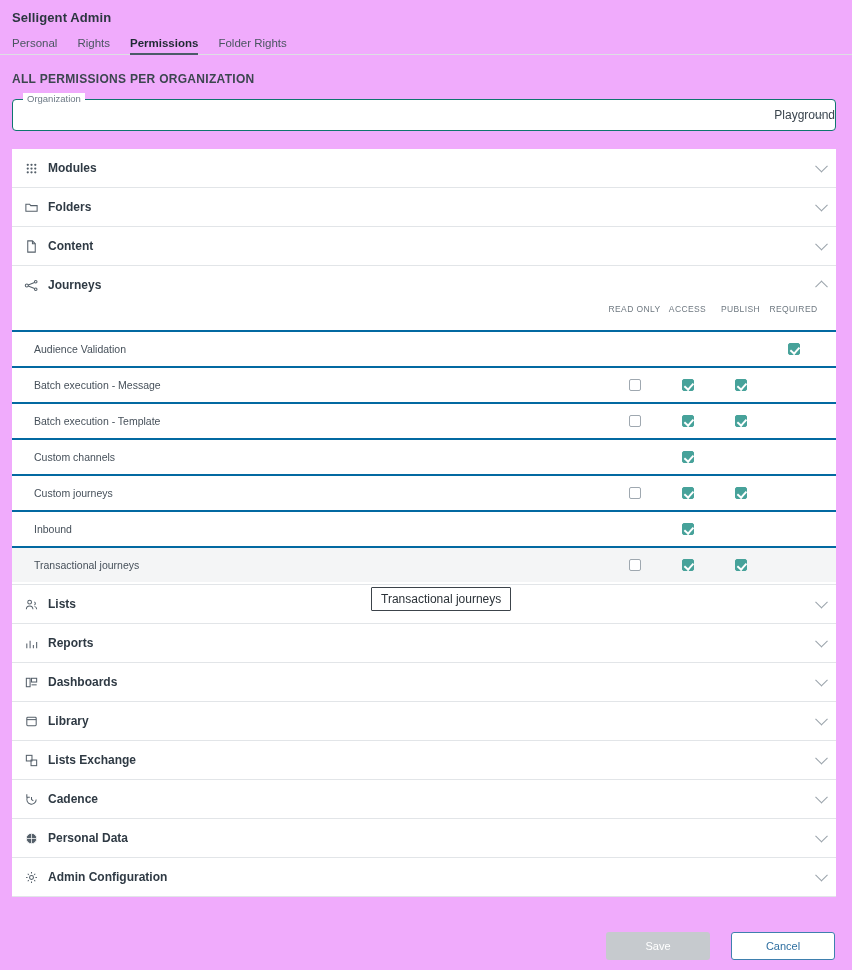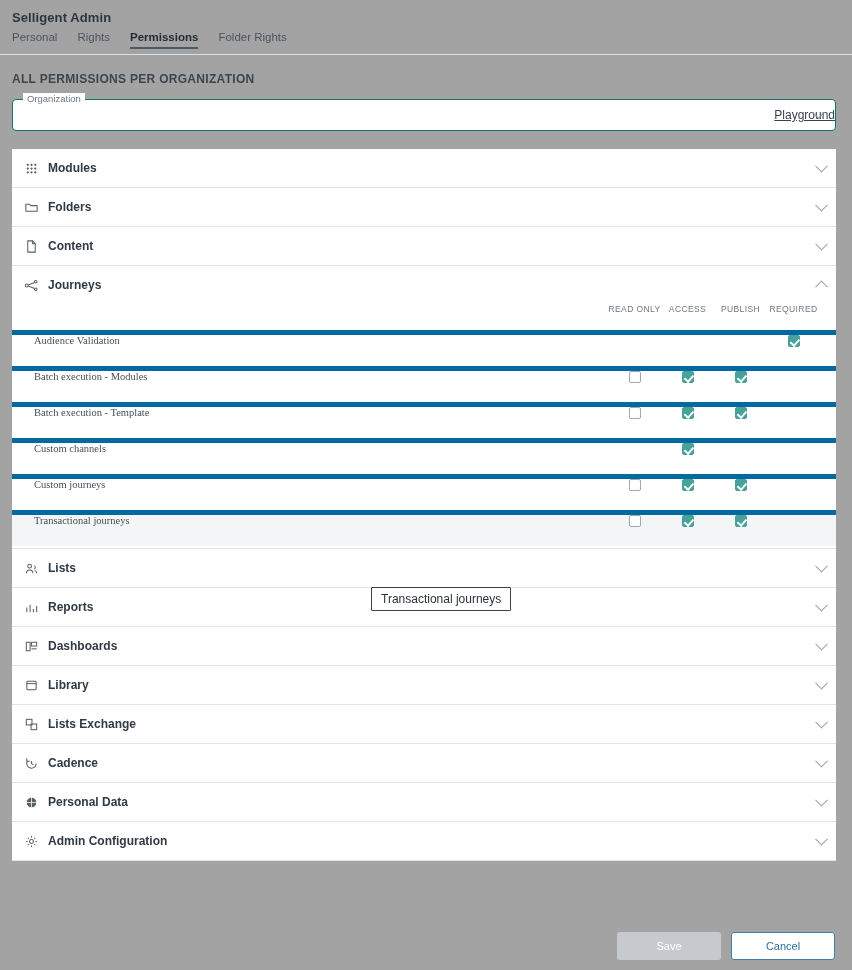--- a/index.html
+++ b/index.html
@@ -8,34 +8,34 @@
     width: 852px; height: 970px;
     background: #ffffff;
     font-family: "Liberation Sans", sans-serif;
     color: #333b44;
     overflow: hidden;
   }
   .app {
     position: relative;
     width: 852px;
     height: 970px;
-    background: #a3a3a3;
+    background: #f0abfc;
   }
 
   
   .app-title {
     font-size: 13px;
     font-weight: bold;
     color: #2c3640;
     padding: 10px 12px 6px 12px;
     letter-spacing: .1px;
   }
   .tabs {
     display: flex;
-    align-items: flex-start;
+    align-items: flex-end;
     gap: 20px;
     padding: 0 12px;
     border-bottom: 1px solid #dcdfe3;
     height: 24px;
   }
   .tab {
     font-size: 11.5px;
     color: #4a5560;
     padding-bottom: 5px;
     cursor: pointer;
@@ -79,21 +79,20 @@
     background: #fff;
     padding: 0 4px;
     font-size: 9.5px;
     color: #6d7a86;
   }
   .org-value {
     font-size: 12px;
     color: #3a444d;
     line-height: 30px;
     padding-left: 11px;
-    text-decoration: underline;
   }
   .org-caret {
     position: absolute;
     right: 12px;
     top: 11px;
     width: 9px; height: 9px;
     border-right: 1.4px solid #8a949d;
     border-bottom: 1.4px solid #8a949d;
     transform: rotate(45deg);
     transform-origin: center;
@@ -146,24 +145,24 @@
   
   .perm-body { padding: 0 0 2px 0; }
   .perm-head-row {
     display: flex;
     height: 26px;
     align-items: flex-start;
     padding-left: 18px;
   }
   .perm-row {
     display: flex;
+    align-items: center;
     height: 36px;
     padding-left: 18px;
-    border-top: 5px solid #0369a1;
-    font-family: Liberation Serif, serif;
+    border-top: 2px solid #0369a1;
   }
   .perm-row.highlight { background: #f4f5f6; }
   .perm-name {
     flex: 1 1 auto;
     font-size: 10.5px;
     color: #46505a;
     padding-left: 4px;
   }
   .perm-col {
     flex: 0 0 53px;
@@ -212,21 +211,21 @@
     white-space: nowrap;
   }
 
   
   .footer {
     position: absolute;
     left: 0; right: 0;
     bottom: 10px;
     display: flex;
     justify-content: flex-end;
-    gap: 10px;
+    gap: 21px;
     padding-right: 17px;
   }
   .btn {
     width: 104px;
     height: 28px;
     border-radius: 3px;
     font-size: 11px;
     display: flex;
     align-items: center;
     justify-content: center;
@@ -339,21 +338,21 @@
         <div class="perm-row">
           <div class="perm-name">Audience Validation</div>
           <div class="perm-col"><span class="cb empty-slot"></span></div>
           <div class="perm-col"><span class="cb empty-slot"></span></div>
           <div class="perm-col"><span class="cb empty-slot"></span></div>
           <div class="perm-col"><span class="cb checked"></span></div>
           <div class="perm-col spacer-right"></div>
         </div>
 
         <div class="perm-row">
-          <div class="perm-name">Batch execution - Modules</div>
+          <div class="perm-name">Batch execution - Message</div>
           <div class="perm-col"><span class="cb"></span></div>
           <div class="perm-col"><span class="cb checked"></span></div>
           <div class="perm-col"><span class="cb checked"></span></div>
           <div class="perm-col"><span class="cb empty-slot"></span></div>
           <div class="perm-col spacer-right"></div>
         </div>
 
         <div class="perm-row">
           <div class="perm-name">Batch execution - Template</div>
           <div class="perm-col"><span class="cb"></span></div>
@@ -374,20 +373,28 @@
 
         <div class="perm-row">
           <div class="perm-name">Custom journeys</div>
           <div class="perm-col"><span class="cb"></span></div>
           <div class="perm-col"><span class="cb checked"></span></div>
           <div class="perm-col"><span class="cb checked"></span></div>
           <div class="perm-col"><span class="cb empty-slot"></span></div>
           <div class="perm-col spacer-right"></div>
         </div>
 
+        <div class="perm-row">
+          <div class="perm-name">Inbound</div>
+          <div class="perm-col"><span class="cb empty-slot"></span></div>
+          <div class="perm-col"><span class="cb checked"></span></div>
+          <div class="perm-col"><span class="cb empty-slot"></span></div>
+          <div class="perm-col"><span class="cb empty-slot"></span></div>
+          <div class="perm-col spacer-right"></div>
+        </div>
 
         <div class="perm-row highlight">
           <div class="perm-name">Transactional journeys</div>
           <div class="perm-col"><span class="cb"></span></div>
           <div class="perm-col"><span class="cb checked"></span></div>
           <div class="perm-col"><span class="cb checked"></span></div>
           <div class="perm-col"><span class="cb empty-slot"></span></div>
           <div class="perm-col spacer-right"></div>
         </div>
       </div>

